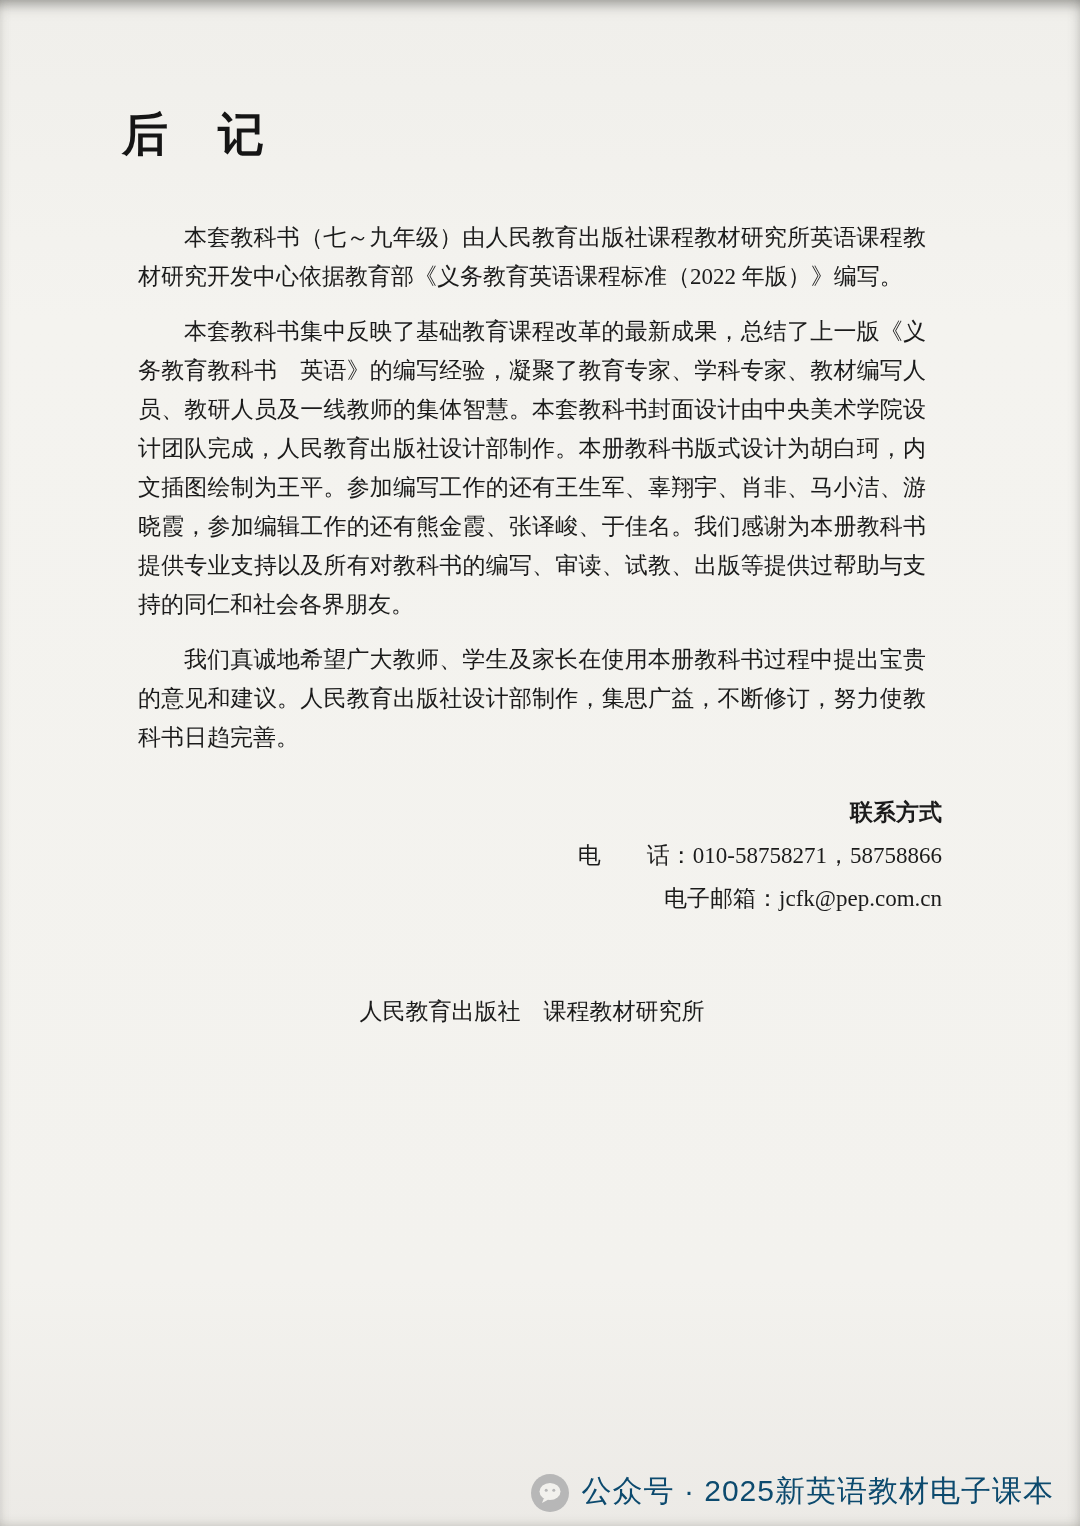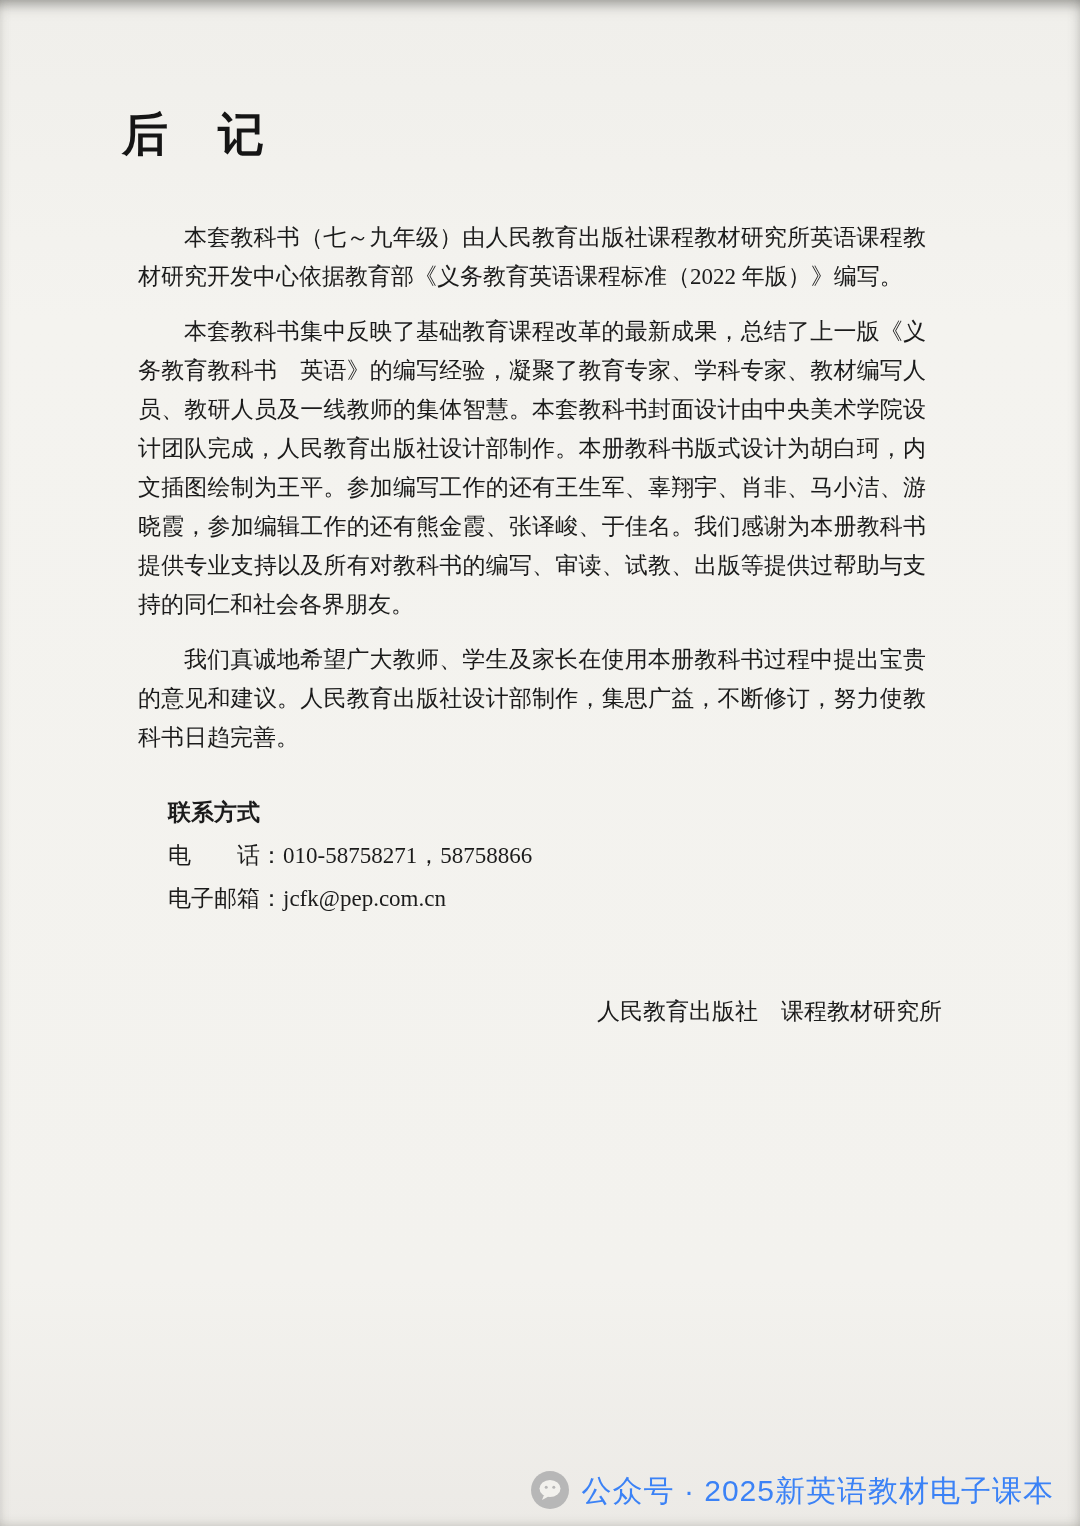--- a/index.html
+++ b/index.html
@@ -25,36 +25,36 @@
     line-height: 39px;
     text-indent: 2em;
     text-align: justify;
     margin: 16px;
   }
   .contact {
     margin-top: 34px;
     padding-left: 2em;
     font-size: 23px;
   }
-  .contact p { margin: 0; line-height: 43px; }
+  .contact p { margin: 0; line-height: 43px; text-align: right; }
   .contact-heading { font-weight: 600; }
   .signature {
     margin: 76px 0 0 0;
     font-size: 23px;
-    text-align: right;
+    text-align: center;
   }
   .footer-watermark {
     position: absolute;
     right: 26px;
     bottom: 14px;
     display: flex;
-    align-items: flex-start;
+    align-items: flex-end;
     gap: 13px;
     font-family: "Liberation Sans", "DejaVu Sans", sans-serif;
-    color: #3b82f6;
+    color: #0c4a6e;
     font-size: 30px;
     letter-spacing: 1px;
   }
   .wechat-icon { display: inline-flex; line-height: 0; }
   .scan-shade {
     position: absolute;
     inset: 0;
     pointer-events: none;
     box-shadow:
       inset 0 12px 16px -9px rgba(55, 54, 50, 0.38),

